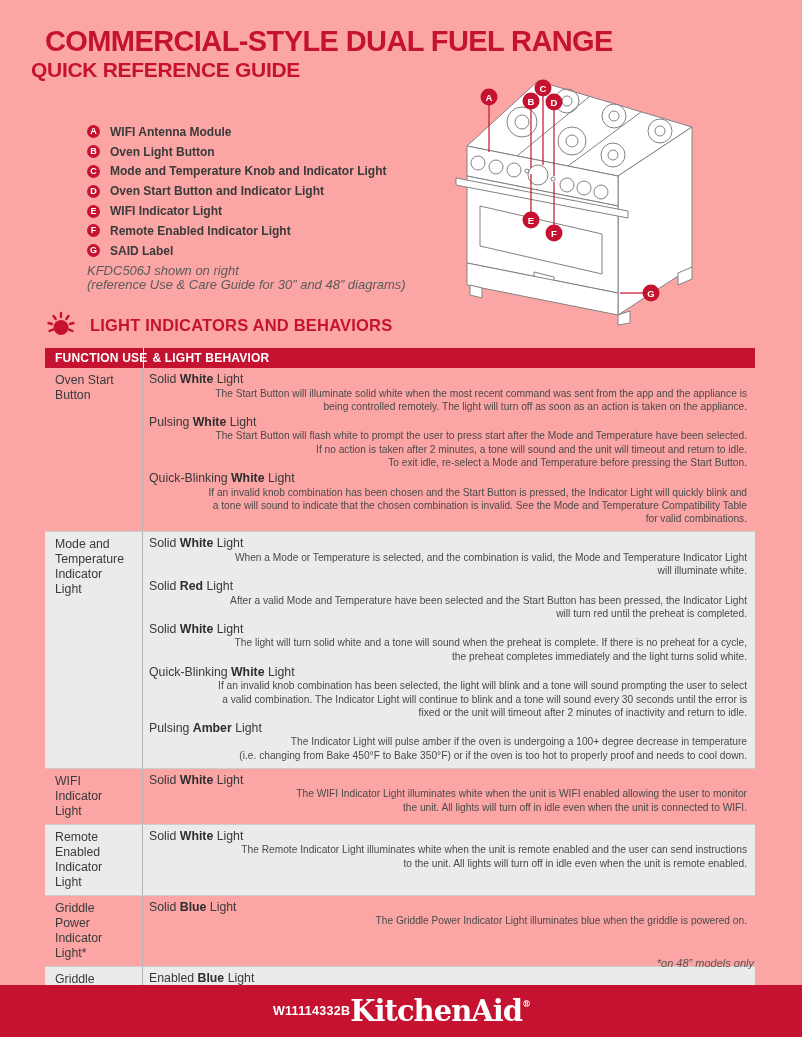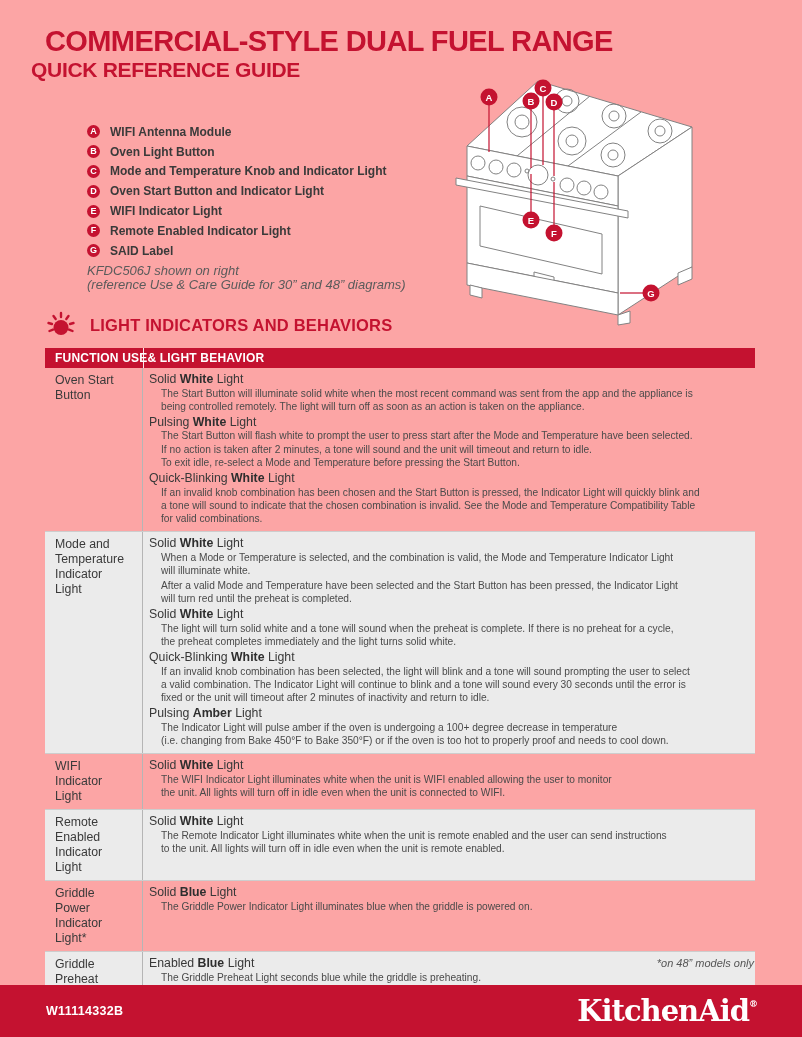--- a/index.html
+++ b/index.html
@@ -34,35 +34,35 @@
   .diagram{position:absolute;left:450px;top:75px;width:352px;height:252px;}
   
   .section-heading{position:absolute;left:45px;top:310px;display:flex;align-items:center;}
   .section-heading .icon{width:32px;height:30px;}
   .section-title{margin-left:13px;font-size:16.5px;font-weight:bold;color:var(--red);letter-spacing:0.2px;white-space:nowrap;}
   
   .lights-table{position:absolute;left:45px;top:348px;width:710px;}
   .thead{position:relative;height:20px;background:var(--red);display:flex;align-items:center;}
   .thead span{color:#fff;font-size:12px;font-weight:bold;letter-spacing:0.2px;white-space:nowrap;}
   .h-left{margin-left:10px;}
-  .h-right{}
+  .h-right{margin-left:5px;}
   .thead-divider{position:absolute;left:98px;top:0;bottom:0;width:1px;background:#fff;opacity:.9;}
   .tbody .row{display:flex;border-bottom:1px solid var(--rowline);}
   .tbody .row:nth-child(even){background:var(--rowshade);}
   .fn-cell{flex:0 0 98px;width:98px;border-right:1px solid var(--colline);
     padding:5px 12px 5px 10px;font-size:12.3px;line-height:15px;color:var(--ink);white-space:pre-line;}
   .desc-cell{flex:1;padding:4px 8px 6px 6px;}
   .entry + .entry{margin-top:2px;}
   .entry-title{font-size:12.3px;line-height:14.5px;color:#383838;}
   .entry-title b{color:#2e2e2e;}
-  .entry-body{margin-left:12px;font-size:10.2px;line-height:13.2px;color:var(--body);white-space:pre-line;}
+  .entry-body{margin-left:12px;font-size:10.2px;line-height:13.2px;color:var(--body);white-space:pre-line;text-align:right;}
   
   .footnote{position:absolute;right:48px;top:957px;font-size:11px;font-style:italic;color:#555;}
   .footer{position:absolute;left:0;bottom:0;width:802px;height:52px;background:var(--red);
-    display:flex;align-items:center;justify-content:space-between;padding:0 44px 0 46px;}
+    display:flex;align-items:center;justify-content:center;padding:0 44px 0 46px;}
   .part-number{color:#fff;font-size:12.5px;font-weight:bold;letter-spacing:0.3px;}
   .brand-logo{color:#fff;font-family:"DejaVu Serif",serif;font-weight:bold;font-size:29px;
     letter-spacing:-1px;line-height:1;}
   .brand-logo sup{font-size:9px;vertical-align:14px;letter-spacing:0;}
 </style>
 </head>
 <body>
 
 <div class="page">
 
@@ -239,20 +239,21 @@
 Temperature
 Indicator Light</div>
       <div class="desc-cell">
     <div class="entry">
       <div class="entry-title"><span class="et-mode">Solid</span> <b class="et-color">White</b> <span class="et-suffix">Light</span></div>
       <div class="entry-body">When a Mode or Temperature is selected, and the combination is valid, the Mode and Temperature Indicator Light
 will illuminate white.</div>
     </div>
 
     <div class="entry">
+      <div class="entry-title"><span class="et-mode">Solid</span> <b class="et-color">Red</b> <span class="et-suffix">Light</span></div>
       <div class="entry-body">After a valid Mode and Temperature have been selected and the Start Button has been pressed, the Indicator Light
 will turn red until the preheat is completed.</div>
     </div>
 
     <div class="entry">
       <div class="entry-title"><span class="et-mode">Solid</span> <b class="et-color">White</b> <span class="et-suffix">Light</span></div>
       <div class="entry-body">The light will turn solid white and a tone will sound when the preheat is complete. If there is no preheat for a cycle,
 the preheat completes immediately and the light turns solid white.</div>
     </div>
 

